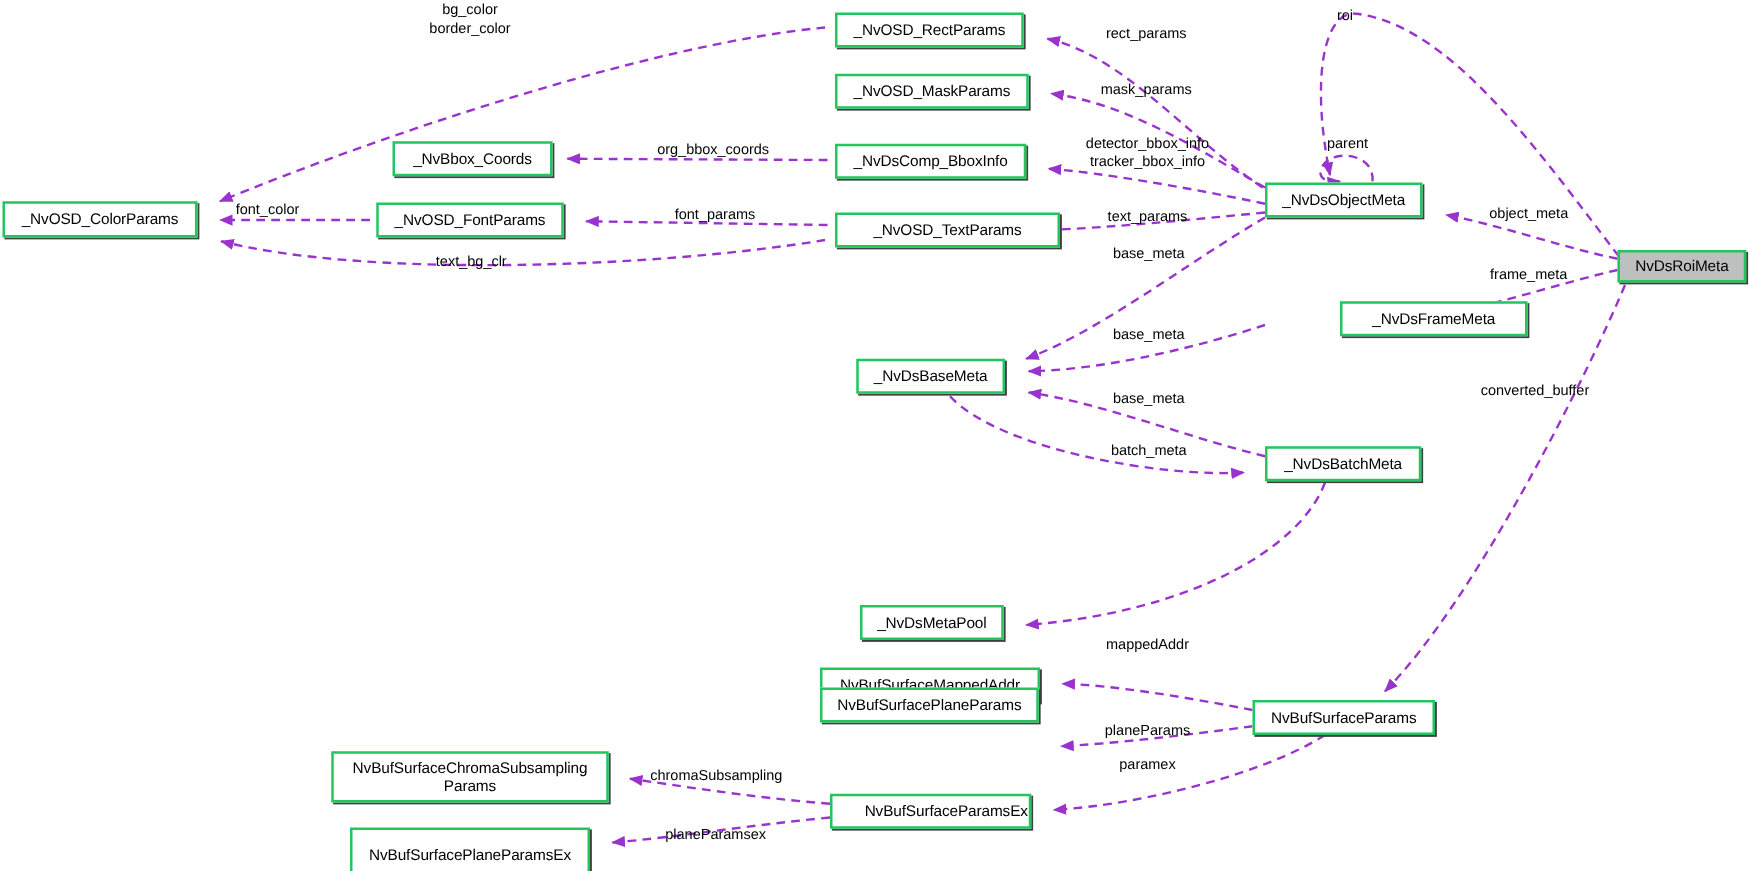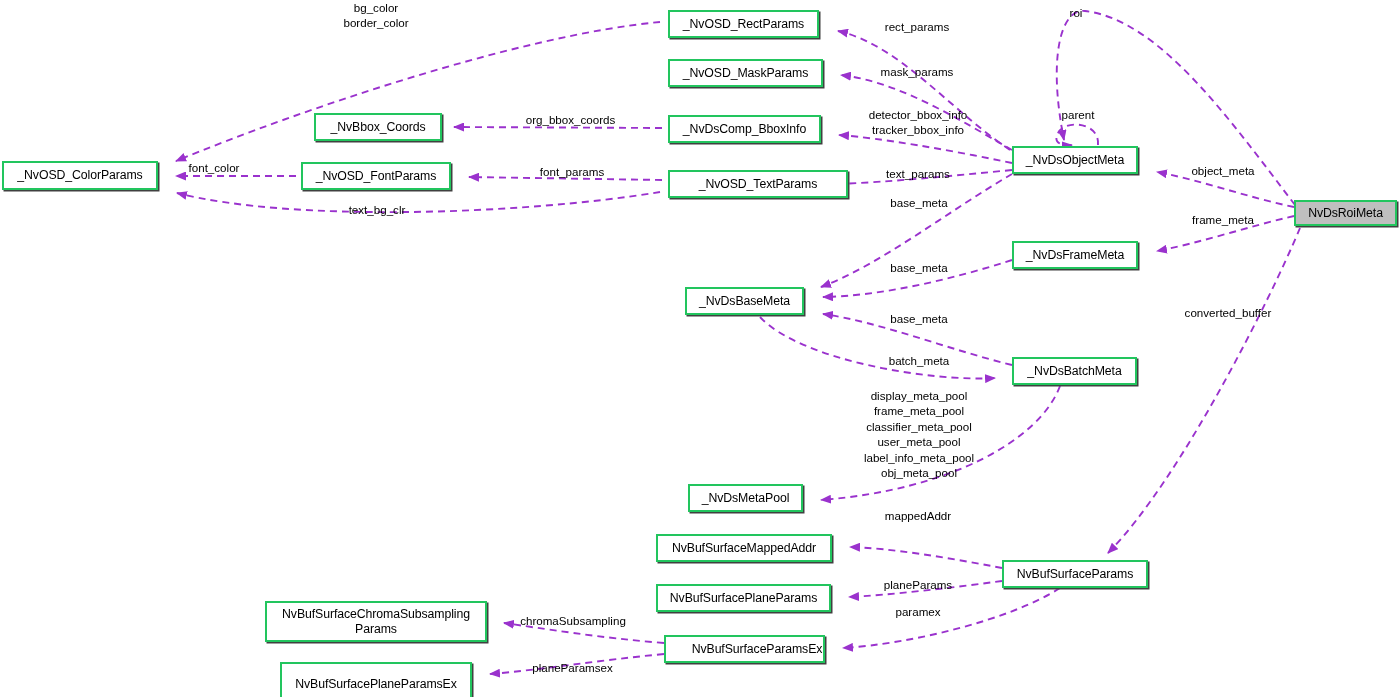--- a/index.html
+++ b/index.html
@@ -125,25 +125,25 @@
   <div class="node" style="left:2px;   top:161px; width:156px; height:29px;">_NvOSD_ColorParams</div>
   <div class="node" style="left:314px; top:113px; width:128px; height:28px;">_NvBbox_Coords</div>
   <div class="node" style="left:301px; top:162px; width:150px; height:28px;">_NvOSD_FontParams</div>
   <div class="node" style="left:668px; top:10px;  width:151px; height:28px;">_NvOSD_RectParams</div>
   <div class="node" style="left:668px; top:59px;  width:155px; height:28px;">_NvOSD_MaskParams</div>
   <div class="node" style="left:668px; top:115px; width:153px; height:28px;">_NvDsComp_BboxInfo</div>
   <div class="node" style="left:668px; top:170px; width:180px; height:28px;">_NvOSD_TextParams</div>
   <div class="node" style="left:685px; top:287px; width:119px; height:28px;">_NvDsBaseMeta</div>
   <div class="node" style="left:688px; top:484px; width:115px; height:28px;">_NvDsMetaPool</div>
   <div class="node" style="left:1012px;top:146px; width:126px; height:28px;">_NvDsObjectMeta</div>
-  <div class="node" style="left:1012px;top:241px; width:126px; height:28px;">_NvDsFrameMeta</div>
+  <div class="node" style="left:1072px;top:241px; width:150px; height:28px;">_NvDsFrameMeta</div>
   <div class="node" style="left:1012px;top:357px; width:125px; height:28px;">_NvDsBatchMeta</div>
   <div class="node highlight" style="left:1294px;top:200px; width:103px; height:26px;">NvDsRoiMeta</div>
   <div class="node" style="left:656px; top:534px; width:176px; height:28px;">NvBufSurfaceMappedAddr</div>
-  <div class="node" style="left:656px; top:584px; width:175px; height:28px;text-align:center;">NvBufSurfacePlaneParams</div>
+  <div class="node" style="left:656px; top:550px; width:175px; height:28px;text-align:center;">NvBufSurfacePlaneParams</div>
   <div class="node" style="left:664px; top:635px; width:161px; height:28px;padding-left:25px;">NvBufSurfaceParamsEx</div>
   <div class="node" style="left:1002px;top:560px; width:146px; height:28px;">NvBufSurfaceParams</div>
   <div class="node" style="left:265px; top:601px; width:222px; height:41px;">NvBufSurfaceChromaSubsampling
 Params</div>
   <div class="node" style="left:280px; top:662px; width:192px; height:44px;">NvBufSurfacePlaneParamsEx</div>
 
   <div class="edge-label" style="left:321px;  top:0px;   width:110px;">bg_color
 border_color</div>
   <div class="edge-label" style="left:178px;  top:160px; width:72px;">font_color</div>
   <div class="edge-label" style="left:337px;  top:202px; width:80px;">text_bg_clr</div>
@@ -156,25 +156,19 @@
 tracker_bbox_info</div>
   <div class="edge-label" style="left:1053px; top:107px; width:50px;">parent</div>
   <div class="edge-label" style="left:875px;  top:166px; width:86px;text-align:center;">text_params</div>
   <div class="edge-label" style="left:1179px; top:163px; width:88px;">object_meta</div>
   <div class="edge-label" style="left:881px;  top:195px; width:76px;">base_meta</div>
   <div class="edge-label" style="left:1181px; top:212px; width:84px;">frame_meta</div>
   <div class="edge-label" style="left:881px;  top:260px; width:76px;">base_meta</div>
   <div class="edge-label" style="left:881px;  top:311px; width:76px;">base_meta</div>
   <div class="edge-label" style="left:878px;  top:353px; width:82px;">batch_meta</div>
   <div class="edge-label" style="left:1168px; top:305px; width:120px;">converted_buffer</div>
-  <div class="edge-label" style="left:855px;  top:388px; width:128px;">display_meta_pool
-frame_meta_pool
-classifier_meta_pool
-user_meta_pool
-label_info_meta_pool
-obj_meta_pool</div>
   <div class="edge-label" style="left:874px;  top:508px; width:88px;">mappedAddr</div>
   <div class="edge-label" style="left:873px;  top:577px; width:90px;">planeParams</div>
   <div class="edge-label" style="left:885px;  top:604px; width:66px;">paramex</div>
   <div class="edge-label" style="left:503px;  top:613px; width:140px;">chromaSubsampling</div>
   <div class="edge-label" style="left:516px;  top:644px; width:113px;margin-top:16px;">planeParamsex</div>
 
 </div>
 
 </body></html>

